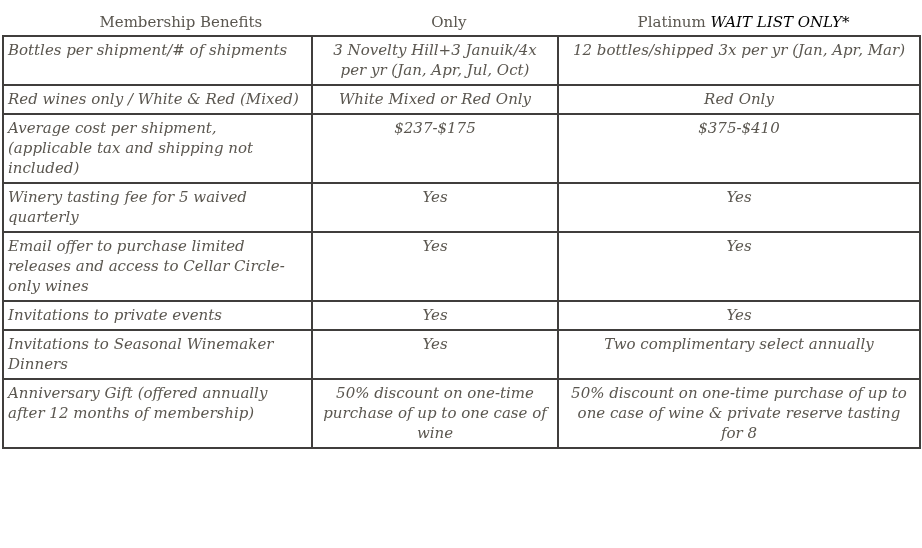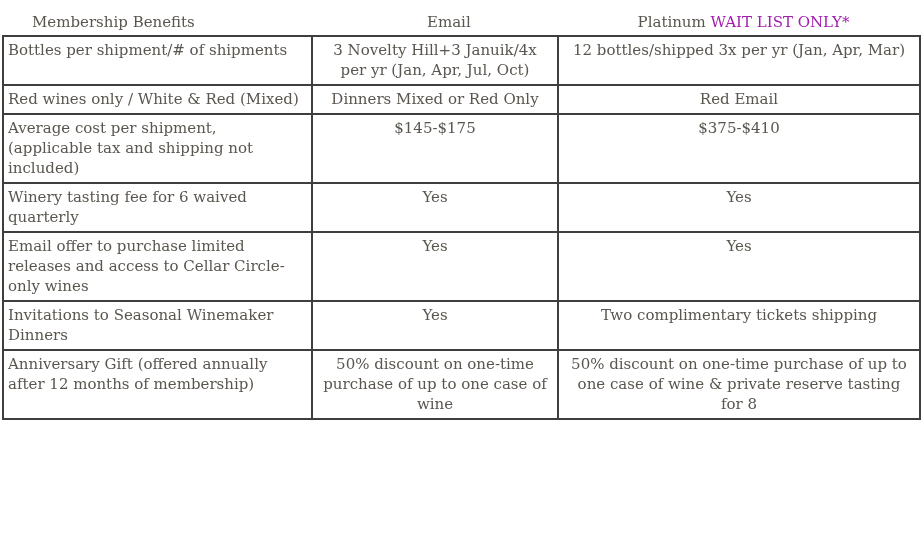--- a/index.html
+++ b/index.html
@@ -17,88 +17,94 @@
     font-size: 15px;
     padding: 12px 0 0 2px;
   }
   
   .tbl-header {
     display: flex;
     width: 917px;
     margin-bottom: 3px;
     line-height: 20px;
   }
-  .tbl-header .h-col1 { width: 309px; text-align: left; padding-left: 2px; margin-left: 28px; }
+  .tbl-header .h-col1 { width: 309px; text-align: center; padding-left: 2px; margin-left: 28px; }
   .tbl-header .h-col2 { width: 246px; text-align: center; }
   .tbl-header .h-col3 { width: 362px; text-align: center; }
-  .waitlist { color: #a21caf; margin-left: 0.32em; }
+  .waitlist { color: #000000; margin-left: 0.32em; font-style: italic; }
   
   table.benefits {
     border-collapse: collapse;
     table-layout: fixed;
     width: 917px;
   }
   table.benefits td {
     border: 2px solid #403e3c;
     vertical-align: top;
     padding: 3px 6px 4px 6px;
     line-height: 20px;
     font-size: 15px;
+    font-style: italic;
   }
   table.benefits td.c-benefit { text-align: left; padding-left: 4px; }
   table.benefits td.c-gold,
   table.benefits td.c-platinum { text-align: center; }
 </style>
 </head>
 <body>
 
 <div class="page">
 
   <div class="tbl-header">
     <div class="h-col1">Membership Benefits</div>
-    <div class="h-col2">Email</div>
+    <div class="h-col2">Only</div>
     <div class="h-col3"><span>Platinum</span><span class="waitlist">WAIT LIST ONLY*</span></div>
   </div>
 
   <table class="benefits">
     <colgroup>
       <col style="width:309px">
       <col style="width:246px">
       <col style="width:362px">
     </colgroup>
     <tbody>
       <tr>
         <td class="c-benefit">Bottles per shipment/# of shipments</td>
         <td class="c-gold">3 Novelty Hill+3 Januik/4x per yr (Jan, Apr, Jul, Oct)</td>
         <td class="c-platinum">12 bottles/shipped 3x per yr (Jan, Apr, Mar)</td>
       </tr>
       <tr>
         <td class="c-benefit">Red wines only / White &amp; Red (Mixed)</td>
-        <td class="c-gold">Dinners Mixed or Red Only</td>
-        <td class="c-platinum">Red Email</td>
+        <td class="c-gold">White Mixed or Red Only</td>
+        <td class="c-platinum">Red Only</td>
       </tr>
       <tr>
         <td class="c-benefit">Average cost per shipment, (applicable tax and shipping not included)</td>
-        <td class="c-gold">$145-$175</td>
+        <td class="c-gold">$237-$175</td>
         <td class="c-platinum">$375-$410</td>
       </tr>
       <tr>
-        <td class="c-benefit">Winery tasting fee for 6 waived quarterly</td>
+        <td class="c-benefit">Winery tasting fee for 5 waived quarterly</td>
         <td class="c-gold">Yes</td>
         <td class="c-platinum">Yes</td>
       </tr>
       <tr>
         <td class="c-benefit">Email offer to purchase limited releases and access to Cellar Circle-only wines</td>
         <td class="c-gold">Yes</td>
         <td class="c-platinum">Yes</td>
       </tr>
       <tr>
+        <td class="c-benefit">Invitations to private events</td>
+        <td class="c-gold">Yes</td>
+        <td class="c-platinum">Yes</td>
+      </tr>
+      <tr>
         <td class="c-benefit">Invitations to Seasonal Winemaker Dinners</td>
         <td class="c-gold">Yes</td>
-        <td class="c-platinum">Two complimentary tickets shipping</td>
+        <td class="c-platinum">Two complimentary select annually</td>
       </tr>
       <tr>
         <td class="c-benefit">Anniversary Gift (offered annually after 12 months of membership)</td>
         <td class="c-gold">50% discount on one-time purchase of up to one case of wine</td>
         <td class="c-platinum">50% discount on one-time purchase of up to one case of wine &amp; private reserve tasting for 8</td>
       </tr>
     </tbody>
   </table>
 
 </div>

